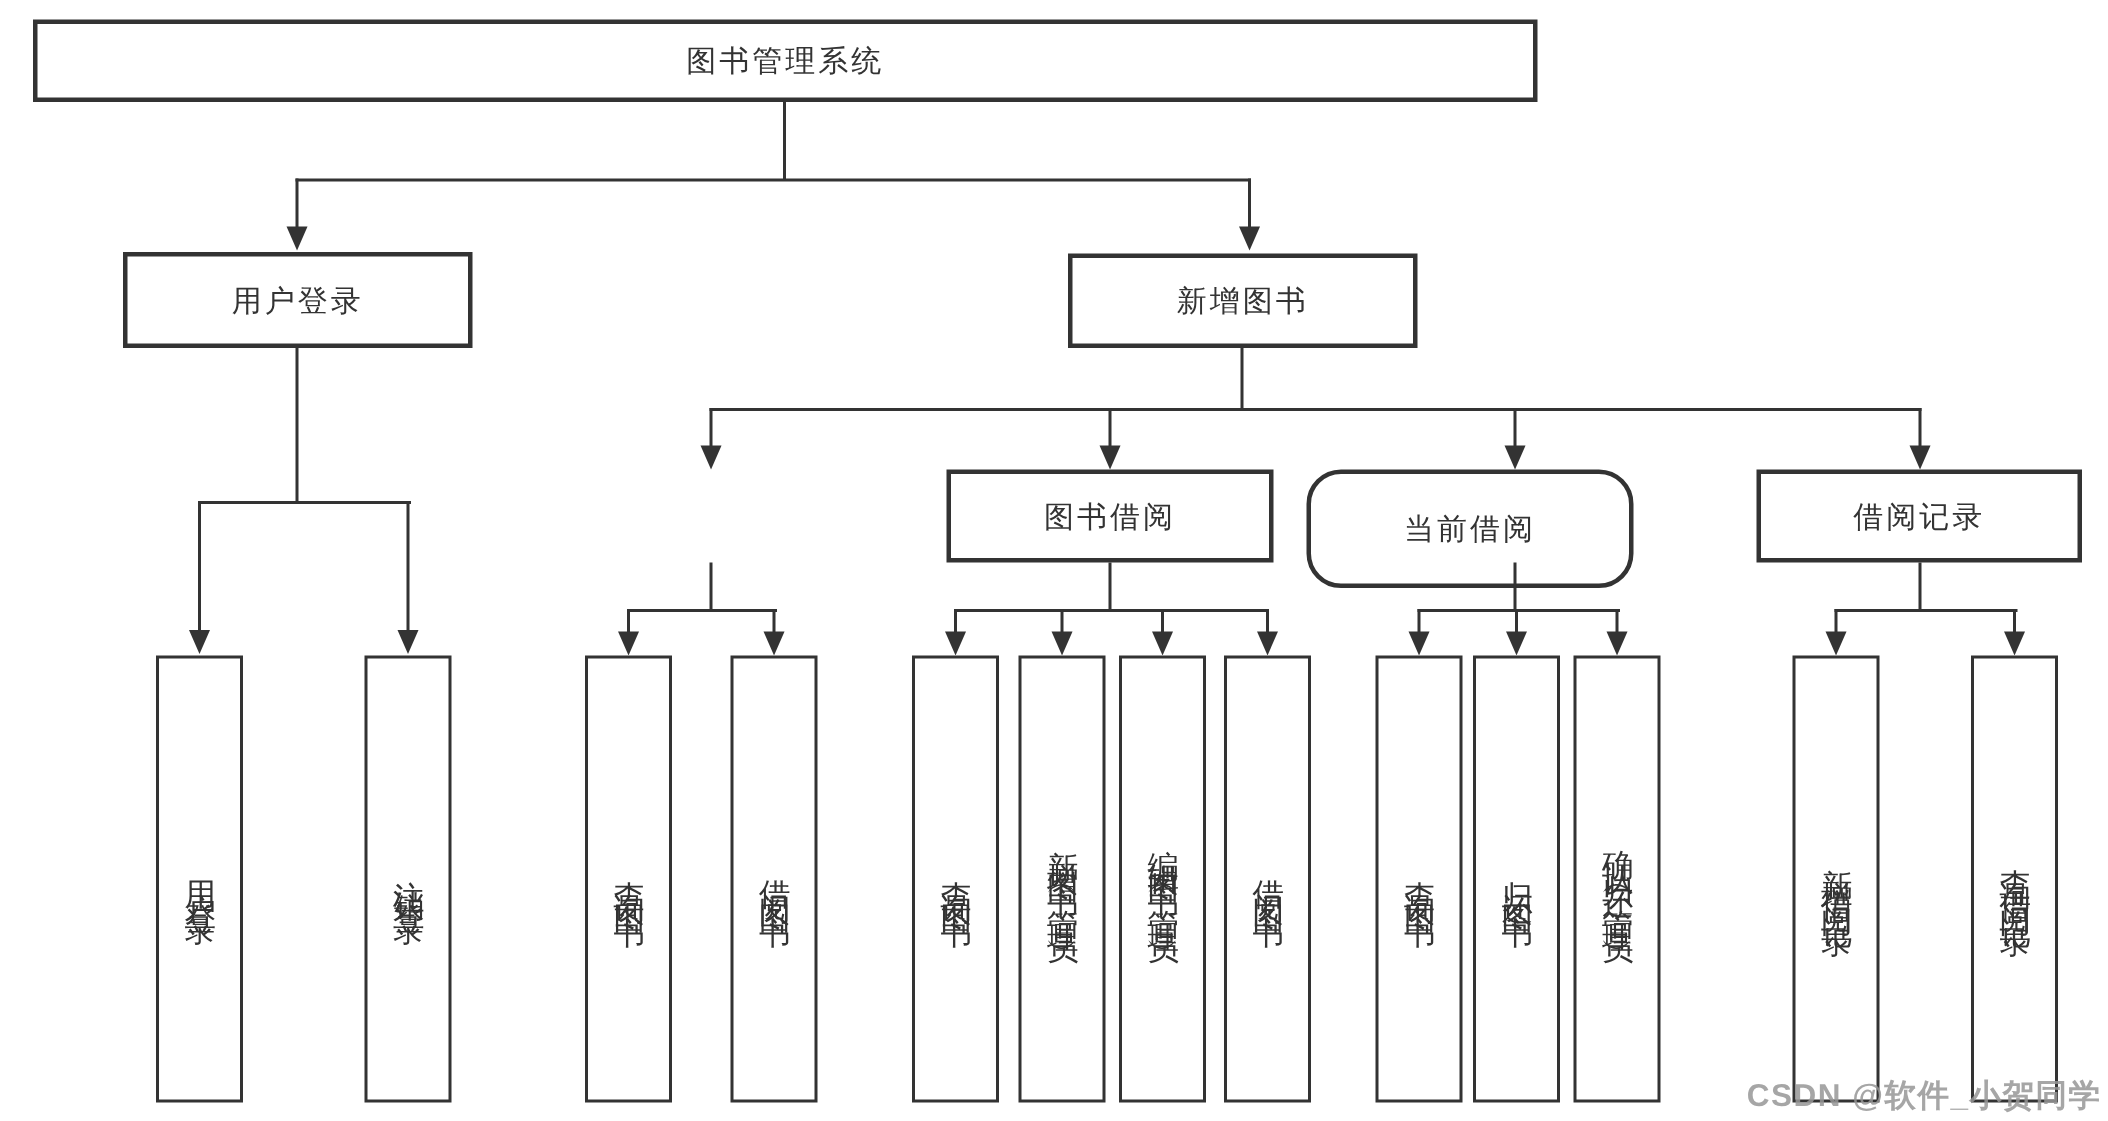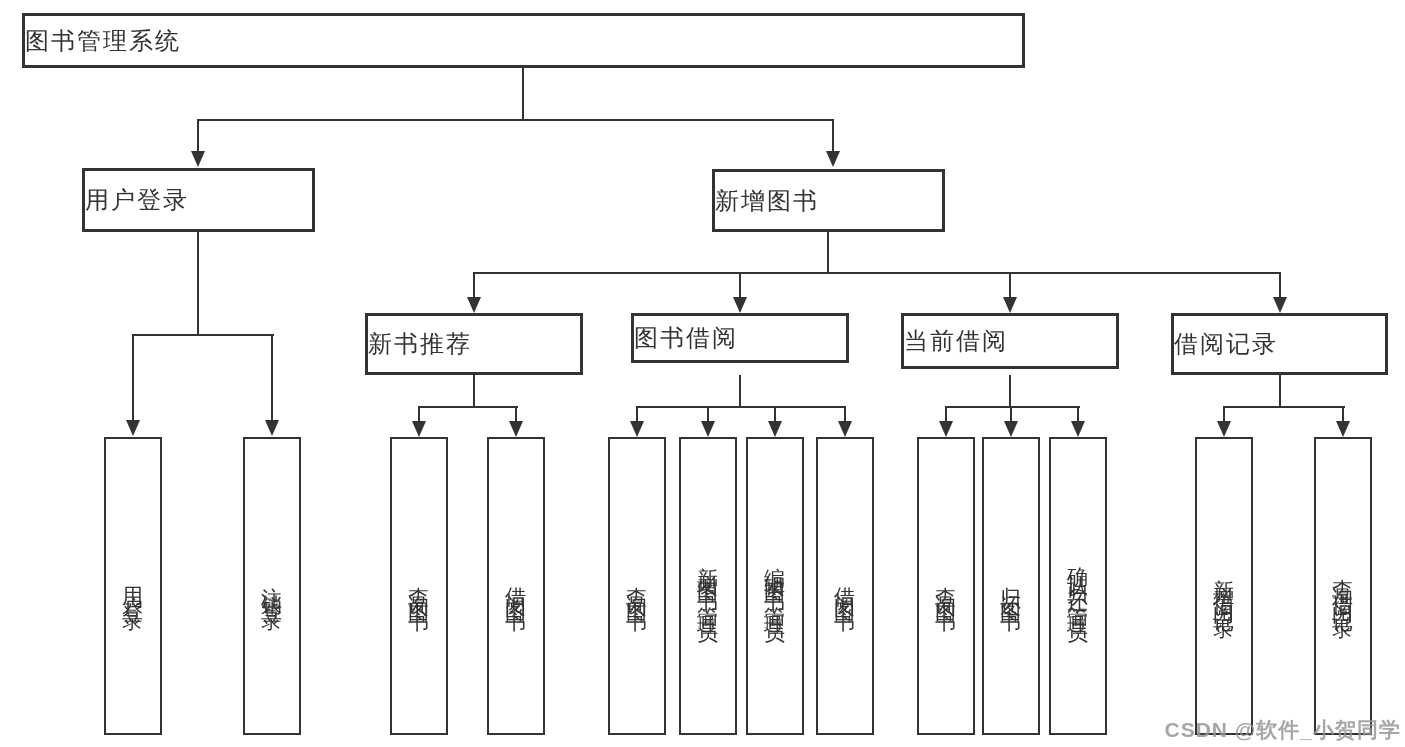--- a/index.html
+++ b/index.html
@@ -16,21 +16,22 @@
     overflow: hidden;
   }
   
   .hbox {
     position: absolute;
     box-sizing: border-box;
     border: 3px solid #333333;
     background: #ffffff;
     display: flex;
     align-items: center;
-    font-size: 24px;
+    justify-content: center;
+    font-size: 20px;
     letter-spacing: 2px;
     color: #333333;
   }
   .leaf {
     position: absolute;
     box-sizing: border-box;
     border: 2px solid #333333;
     background: #ffffff;
     top: 437px;
     width: 58px;
@@ -113,27 +114,24 @@
   <div class="hline" style="left:473px; top:272px; width:808px;"></div>
   <div class="vline" style="left:473px; top:272px; height:27px;"></div>
   <div class="vline" style="left:739px; top:272px; height:27px;"></div>
   <div class="vline" style="left:1009px; top:272px; height:27px;"></div>
   <div class="vline" style="left:1279px; top:272px; height:27px;"></div>
   <div class="arrow" style="left:467px; top:297px;"></div>
   <div class="arrow" style="left:733px; top:297px;"></div>
   <div class="arrow" style="left:1003px; top:297px;"></div>
   <div class="arrow" style="left:1273px; top:297px;"></div>
 
-  <div class="hbox" style="left:365px; top:313px; width:218px; height:62px;">
-    <span>新书推荐</span>
-  </div>
-  <div class="hbox" style="left:631px; top:313px; width:218px; height:50px;">
+  <div class="hbox" style="left:631px; top:313px; width:218px; height:62px;">
     <span>图书借阅</span>
   </div>
-  <div class="hbox" style="left:901px; top:313px; width:218px; height:56px;">
+  <div class="hbox" style="left:871px; top:313px; width:218px; height:79px;border-radius:23px;">
     <span>当前借阅</span>
   </div>
   <div class="hbox" style="left:1171px; top:313px; width:217px; height:62px;">
     <span>借阅记录</span>
   </div>
 
   <div class="vline" style="left:473px; top:375px; height:33px;"></div>
   <div class="hline" style="left:418px; top:406px; width:100px;"></div>
   <div class="vline" style="left:418px; top:406px; height:17px;"></div>
   <div class="vline" style="left:515px; top:406px; height:17px;"></div>

